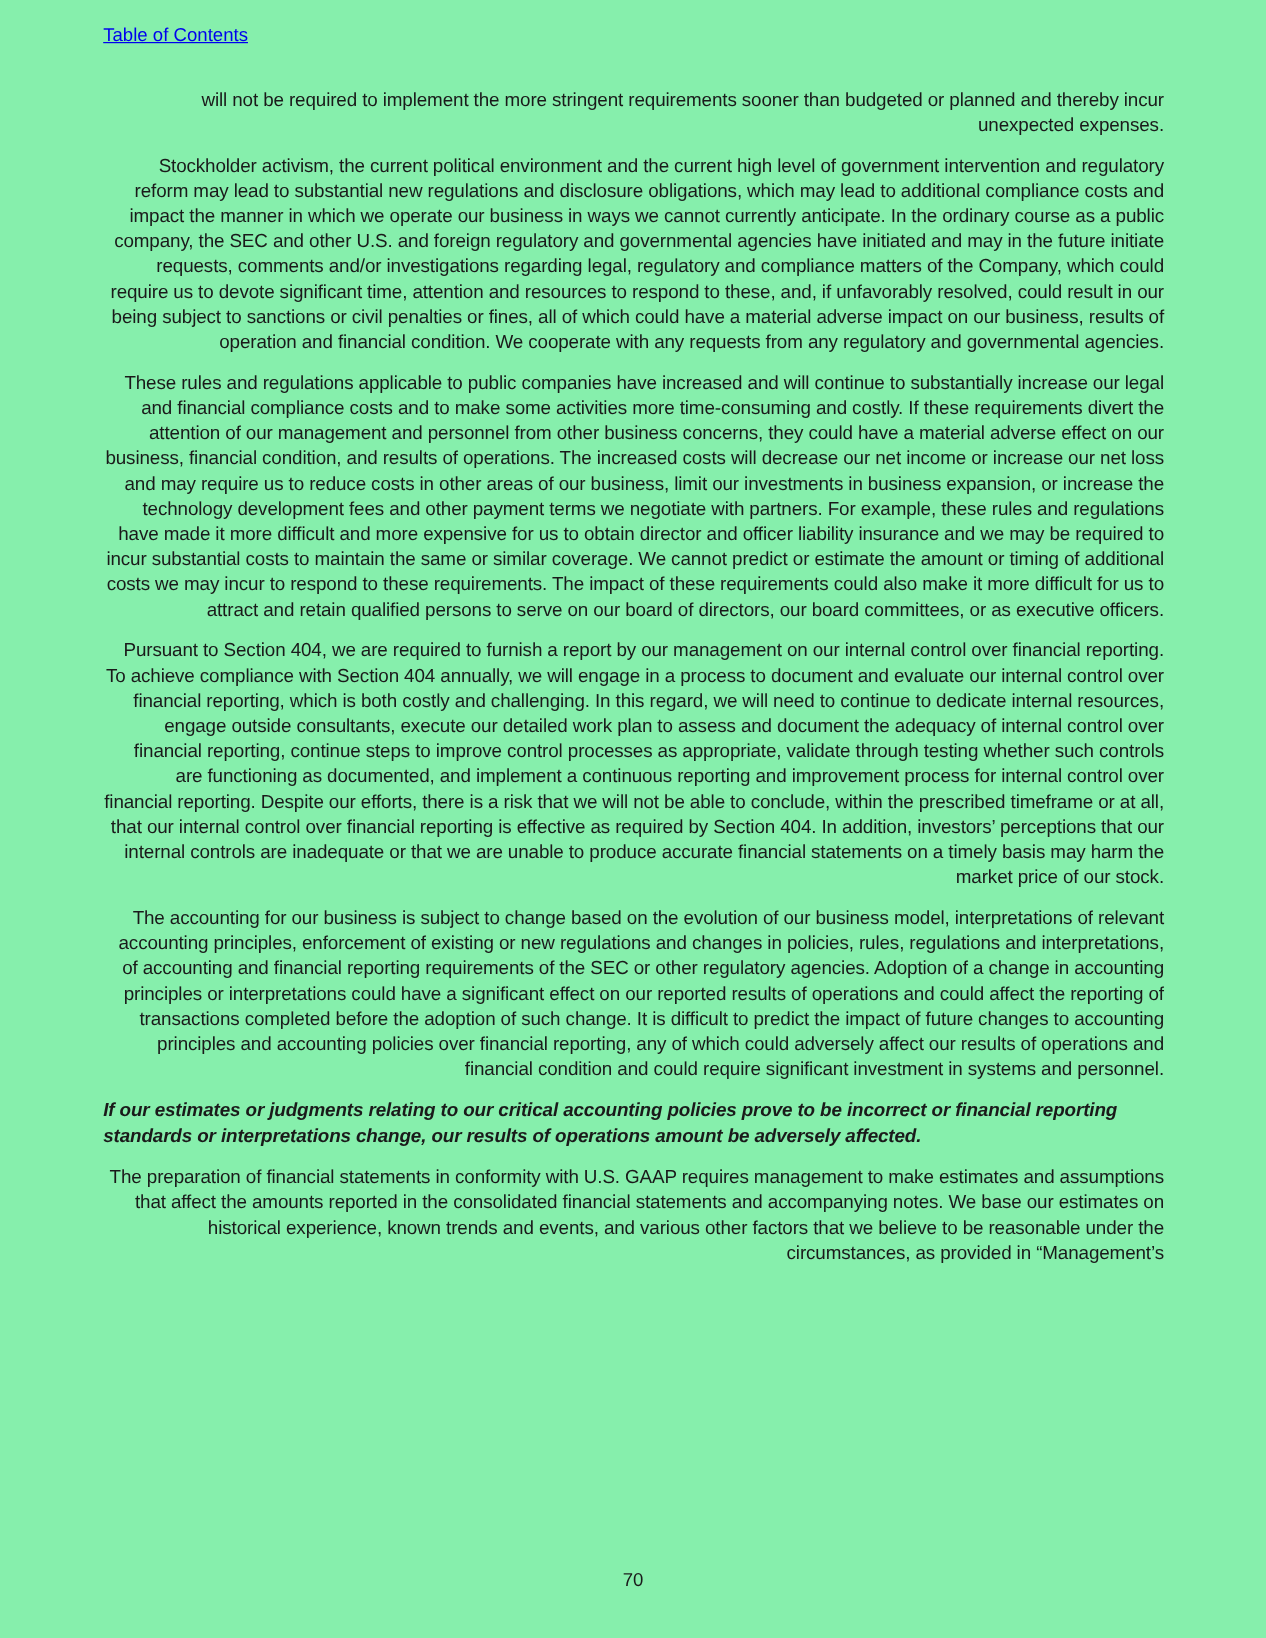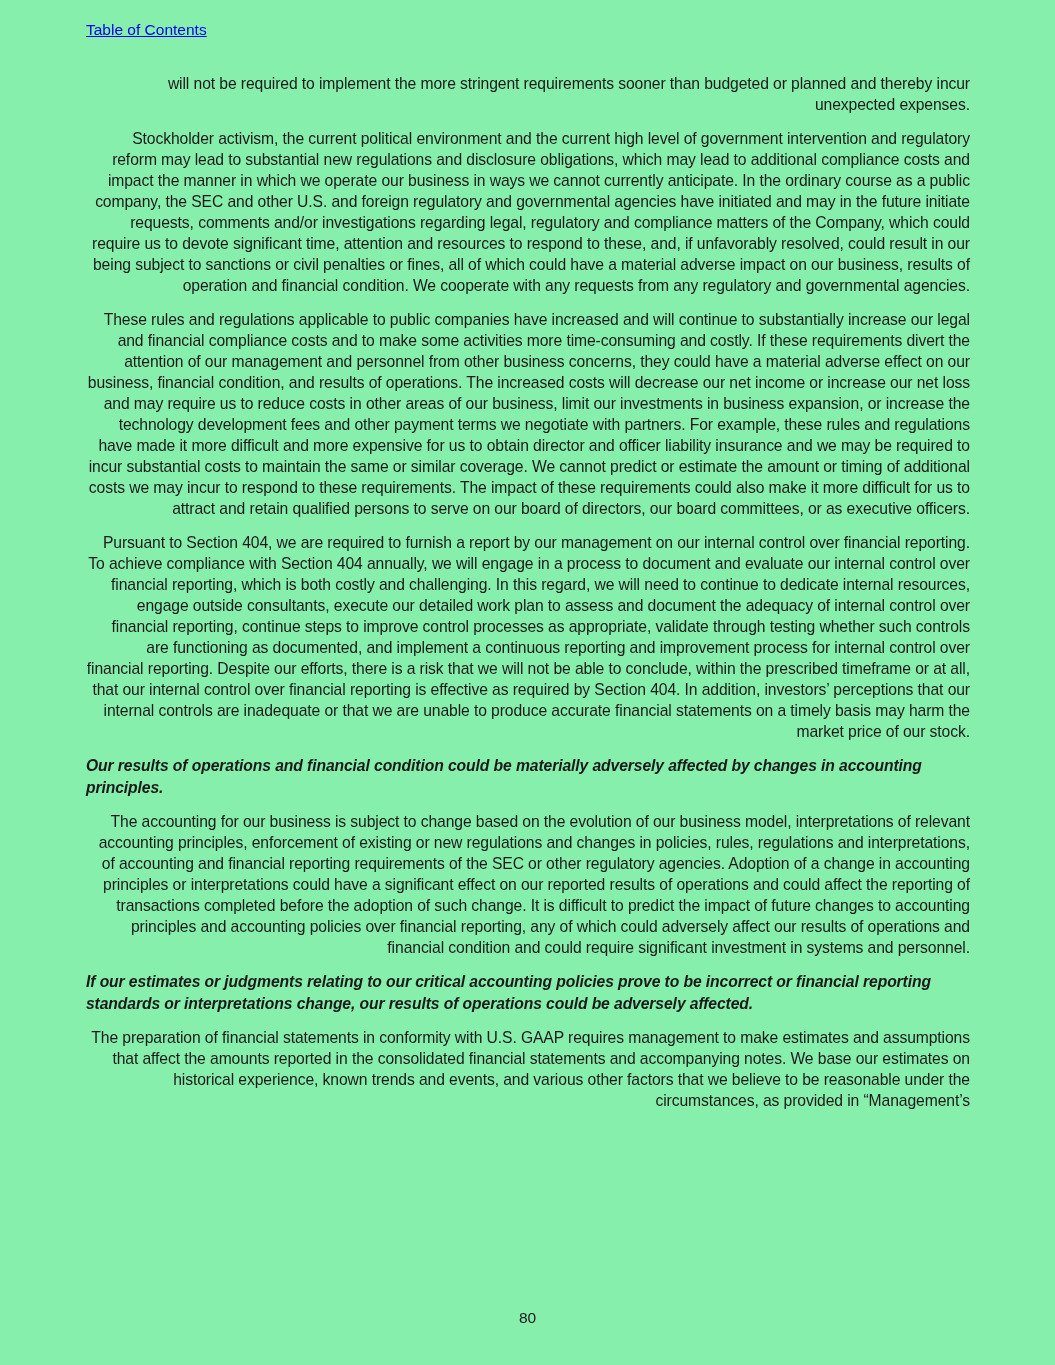--- a/index.html
+++ b/index.html
@@ -64,25 +64,24 @@
   <div class="content">
 
     <p class="para">will not be required to implement the more stringent requirements sooner than budgeted or planned and thereby incur unexpected expenses.</p>
 
     <p class="para">Stockholder activism, the current political environment and the current high level of government intervention and regulatory reform may lead to substantial new regulations and disclosure obligations, which may lead to additional compliance costs and impact the manner in which we operate our business in ways we cannot currently anticipate. In the ordinary course as a public company, the SEC and other U.S. and foreign regulatory and governmental agencies have initiated and may in the future initiate requests, comments and/or investigations regarding legal, regulatory and compliance matters of the Company, which could require us to devote significant time, attention and resources to respond to these, and, if unfavorably resolved, could result in our being subject to sanctions or civil penalties or fines, all of which could have a material adverse impact on our business, results of operation and financial condition. We cooperate with any requests from any regulatory and governmental agencies.</p>
 
     <p class="para">These rules and regulations applicable to public companies have increased and will continue to substantially increase our legal and financial compliance costs and to make some activities more time-consuming and costly. If these requirements divert the attention of our management and personnel from other business concerns, they could have a material adverse effect on our business, financial condition, and results of operations. The increased costs will decrease our net income or increase our net loss and may require us to reduce costs in other areas of our business, limit our investments in business expansion, or increase the technology development fees and other payment terms we negotiate with partners. For example, these rules and regulations have made it more difficult and more expensive for us to obtain director and officer liability insurance and we may be required to incur substantial costs to maintain the same or similar coverage. We cannot predict or estimate the amount or timing of additional costs we may incur to respond to these requirements. The impact of these requirements could also make it more difficult for us to attract and retain qualified persons to serve on our board of directors, our board committees, or as executive officers.</p>
 
     <p class="para">Pursuant to Section 404, we are required to furnish a report by our management on our internal control over financial reporting. To achieve compliance with Section 404 annually, we will engage in a process to document and evaluate our internal control over financial reporting, which is both costly and challenging. In this regard, we will need to continue to dedicate internal resources, engage outside consultants, execute our detailed work plan to assess and document the adequacy of internal control over financial reporting, continue steps to improve control processes as appropriate, validate through testing whether such controls are functioning as documented, and implement a continuous reporting and improvement process for internal control over financial reporting. Despite our efforts, there is a risk that we will not be able to conclude, within the prescribed timeframe or at all, that our internal control over financial reporting is effective as required by Section 404. In addition, investors’ perceptions that our internal controls are inadequate or that we are unable to produce accurate financial statements on a timely basis may harm the market price of our stock.</p>
 
-    <p class="heading">Our results of operations and financial condition could be materially adversely affected by changes in accounting principles.</p>
 
     <p class="para">The accounting for our business is subject to change based on the evolution of our business model, interpretations of relevant accounting principles, enforcement of existing or new regulations and changes in policies, rules, regulations and interpretations, of accounting and financial reporting requirements of the SEC or other regulatory agencies. Adoption of a change in accounting principles or interpretations could have a significant effect on our reported results of operations and could affect the reporting of transactions completed before the adoption of such change. It is difficult to predict the impact of future changes to accounting principles and accounting policies over financial reporting, any of which could adversely affect our results of operations and financial condition and could require significant investment in systems and personnel.</p>
 
-    <p class="heading">If our estimates or judgments relating to our critical accounting policies prove to be incorrect or financial reporting standards or interpretations change, our results of operations could be adversely affected.</p>
+    <p class="heading">If our estimates or judgments relating to our critical accounting policies prove to be incorrect or financial reporting standards or interpretations change, our results of operations amount be adversely affected.</p>
 
     <p class="para">The preparation of financial statements in conformity with U.S. GAAP requires management to make estimates and assumptions that affect the amounts reported in the consolidated financial statements and accompanying notes. We base our estimates on historical experience, known trends and events, and various other factors that we believe to be reasonable under the circumstances, as provided in “Management’s</p>
 
   </div>
 
-  <div class="page-number">80</div>
+  <div class="page-number">70</div>
 
 </div>
 
 </body></html>

